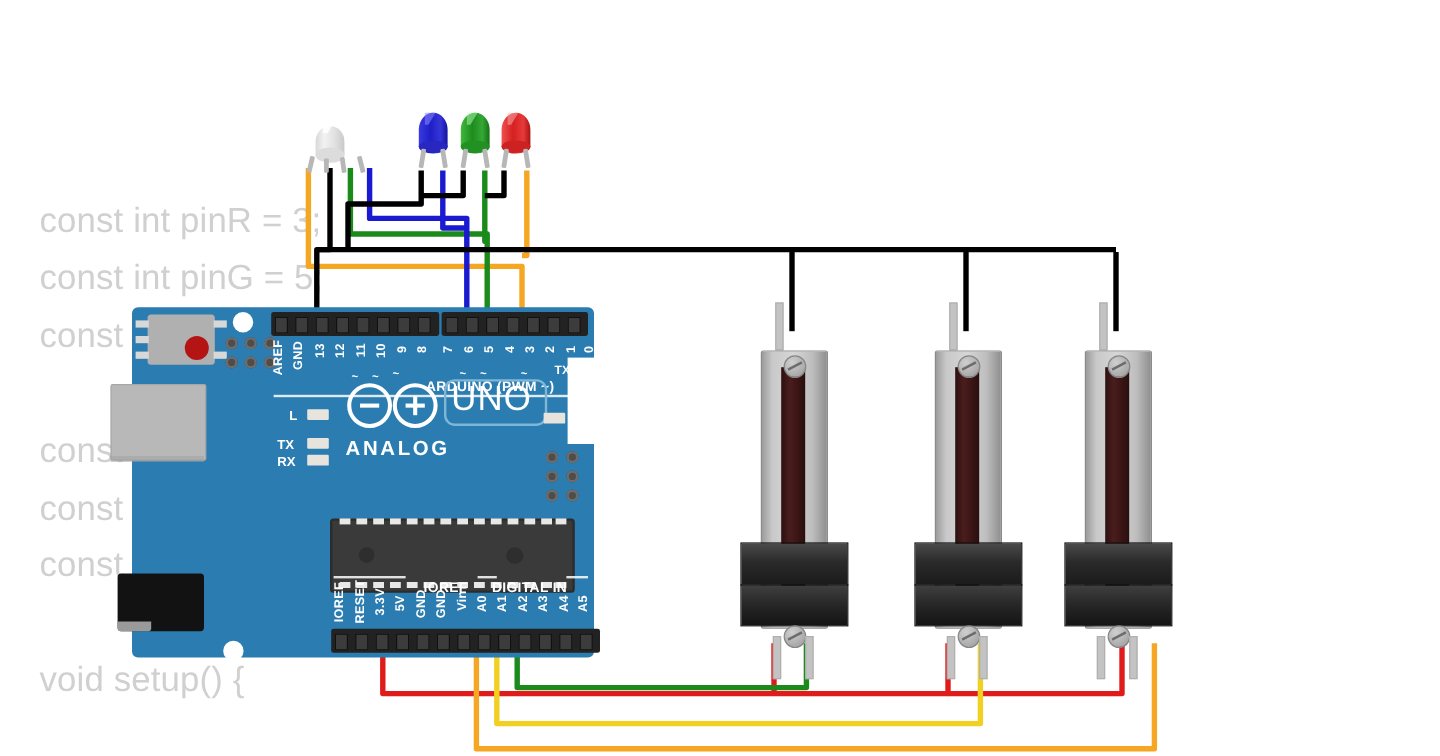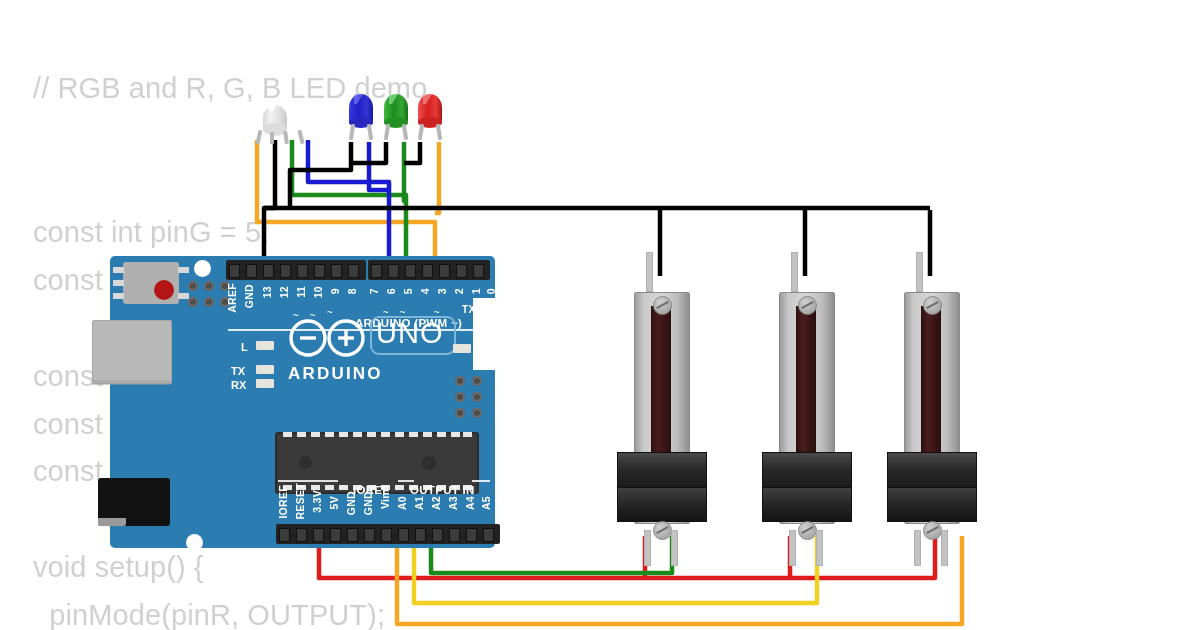--- a/index.html
+++ b/index.html
@@ -121,28 +121,27 @@
     border:1px solid #111;
   }
   .pot-lead{position:absolute;width:7px;background:#c3c3c3;border:1px solid #b0b0b0;box-sizing:border-box;}
 </style>
 </head>
 <body>
 
 <div id="stage">
 
   <div class="code-layer">
-    <div class="code-line" style="left:33px;top:74px">// RGB and R, G, B LED demo</div>
+    <div class="code-line" style="left:33px;top:170px">const int pinR = 3;</div>
     <div class="code-line" style="left:33px;top:218px">const int pinG = 5;</div>
     <div class="code-line" style="left:33px;top:266px">const</div>
     <div class="code-line" style="left:33px;top:362px">const</div>
     <div class="code-line" style="left:33px;top:410px">const</div>
     <div class="code-line" style="left:33px;top:457px">const</div>
     <div class="code-line" style="left:33px;top:553px">void setup() {</div>
-    <div class="code-line" style="left:33px;top:601px">  pinMode(pinR, OUTPUT);</div>
   </div>
 
   <svg class="wire-layer under" viewBox="0 0 1200 630">
     <g fill="none" stroke-linecap="butt" stroke-linejoin="round" stroke-width="4.5">
 
       <path d="M257,140 L257,222 L435,222 L435,268" stroke="#f5a623"></path>
 
       <path d="M275,140 L275,208 L264,208 L264,268" stroke="#000000"></path>
 
       <path d="M292,140 L292,195 L406,195 L406,268" stroke="#1a8a1a"></path>
@@ -296,21 +295,21 @@
 
     <svg class="logo-inf" width="78" height="40" viewBox="0 0 78 40">
       <g fill="none" stroke="#ffffff" stroke-width="3.4">
         <circle cx="20" cy="20" r="17"></circle>
         <circle cx="58" cy="20" r="17"></circle>
       </g>
       <rect x="12" y="18.3" width="16" height="3.4" fill="#ffffff"></rect>
       <rect x="50" y="18.3" width="16" height="3.4" fill="#ffffff"></rect>
       <rect x="56.3" y="12" width="3.4" height="16" fill="#ffffff"></rect>
     </svg>
-    <div class="lbl" style="left:178px;top:108px;font-size:17px;letter-spacing:2.2px">ARDUINO</div>
+    <div class="lbl" style="left:178px;top:108px;font-size:17px;letter-spacing:2.2px">ANALOG</div>
 
     <div class="uno-box"></div>
     <div class="uno-txt">UNO</div>
 
     <div class="ledchip" style="left:343px;top:88px"></div>
     <div class="statlbl" style="left:364px;top:88px;font-size:12px">ON</div>
 
     <div class="hdr hdr-bot-a" style="width:122px">
       <div class="sock" style="left:3px"></div>
         <div class="sock" style="left:20px"></div>
@@ -338,21 +337,21 @@
     <div class="lbl vert" style="left:269px;top:236px">Vin</div>
 
     <div class="lbl vert" style="left:286px;top:240px">A0</div>
     <div class="lbl vert" style="left:303px;top:240px">A1</div>
     <div class="lbl vert" style="left:320px;top:240px">A2</div>
     <div class="lbl vert" style="left:337px;top:240px">A3</div>
     <div class="lbl vert" style="left:354px;top:240px">A4</div>
     <div class="lbl vert" style="left:370px;top:240px">A5</div>
 
     <div class="lbl" style="left:243px;top:228px;font-size:11.5px">IOREF</div>
-    <div class="lbl" style="left:300px;top:228px;font-size:11.5px">OUTPUT IN</div>
+    <div class="lbl" style="left:300px;top:228px;font-size:11.5px">DIGITAL IN</div>
     <div class="hline" style="left:168px;top:224px;width:60px;height:1.5px"></div>
     <div class="hline" style="left:288px;top:224px;width:16px;height:1.5px"></div>
     <div class="hline" style="left:362px;top:224px;width:18px;height:1.5px"></div>
   </div>
 
   <div class="led" style="left:247px;top:88px;width:64px;height:56px">
     <svg width="64" height="56" viewBox="0 0 64 56">
       <defs>
         <linearGradient id="rgbg" x1="0" y1="0" x2="1" y2="0">
           <stop offset="0%" stop-color="#d8d8d8"></stop>

